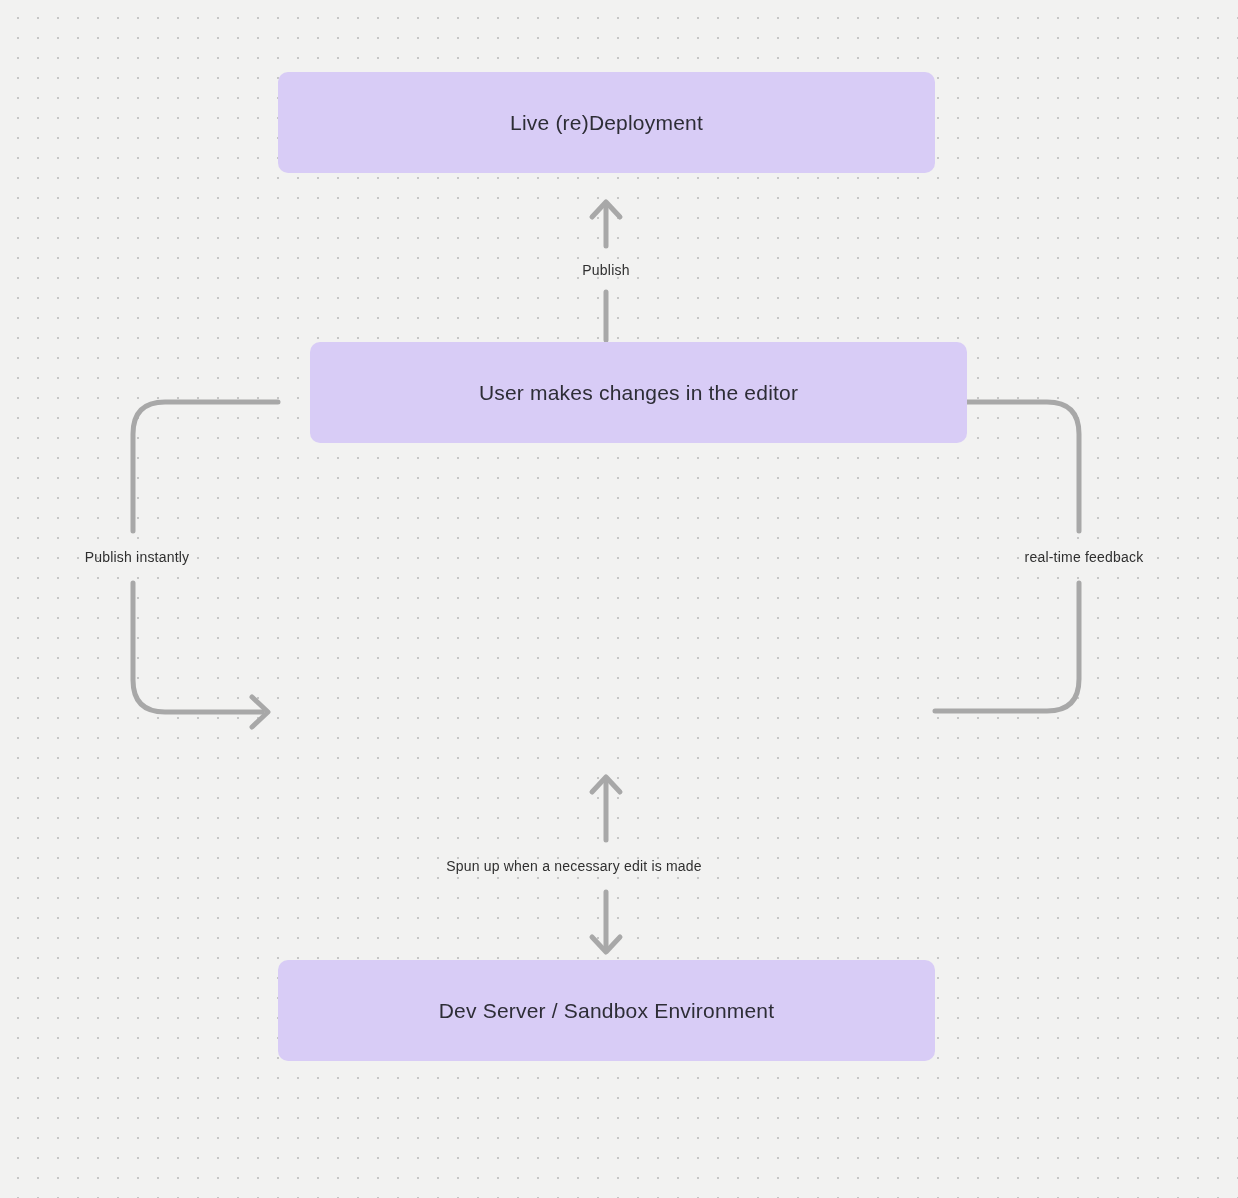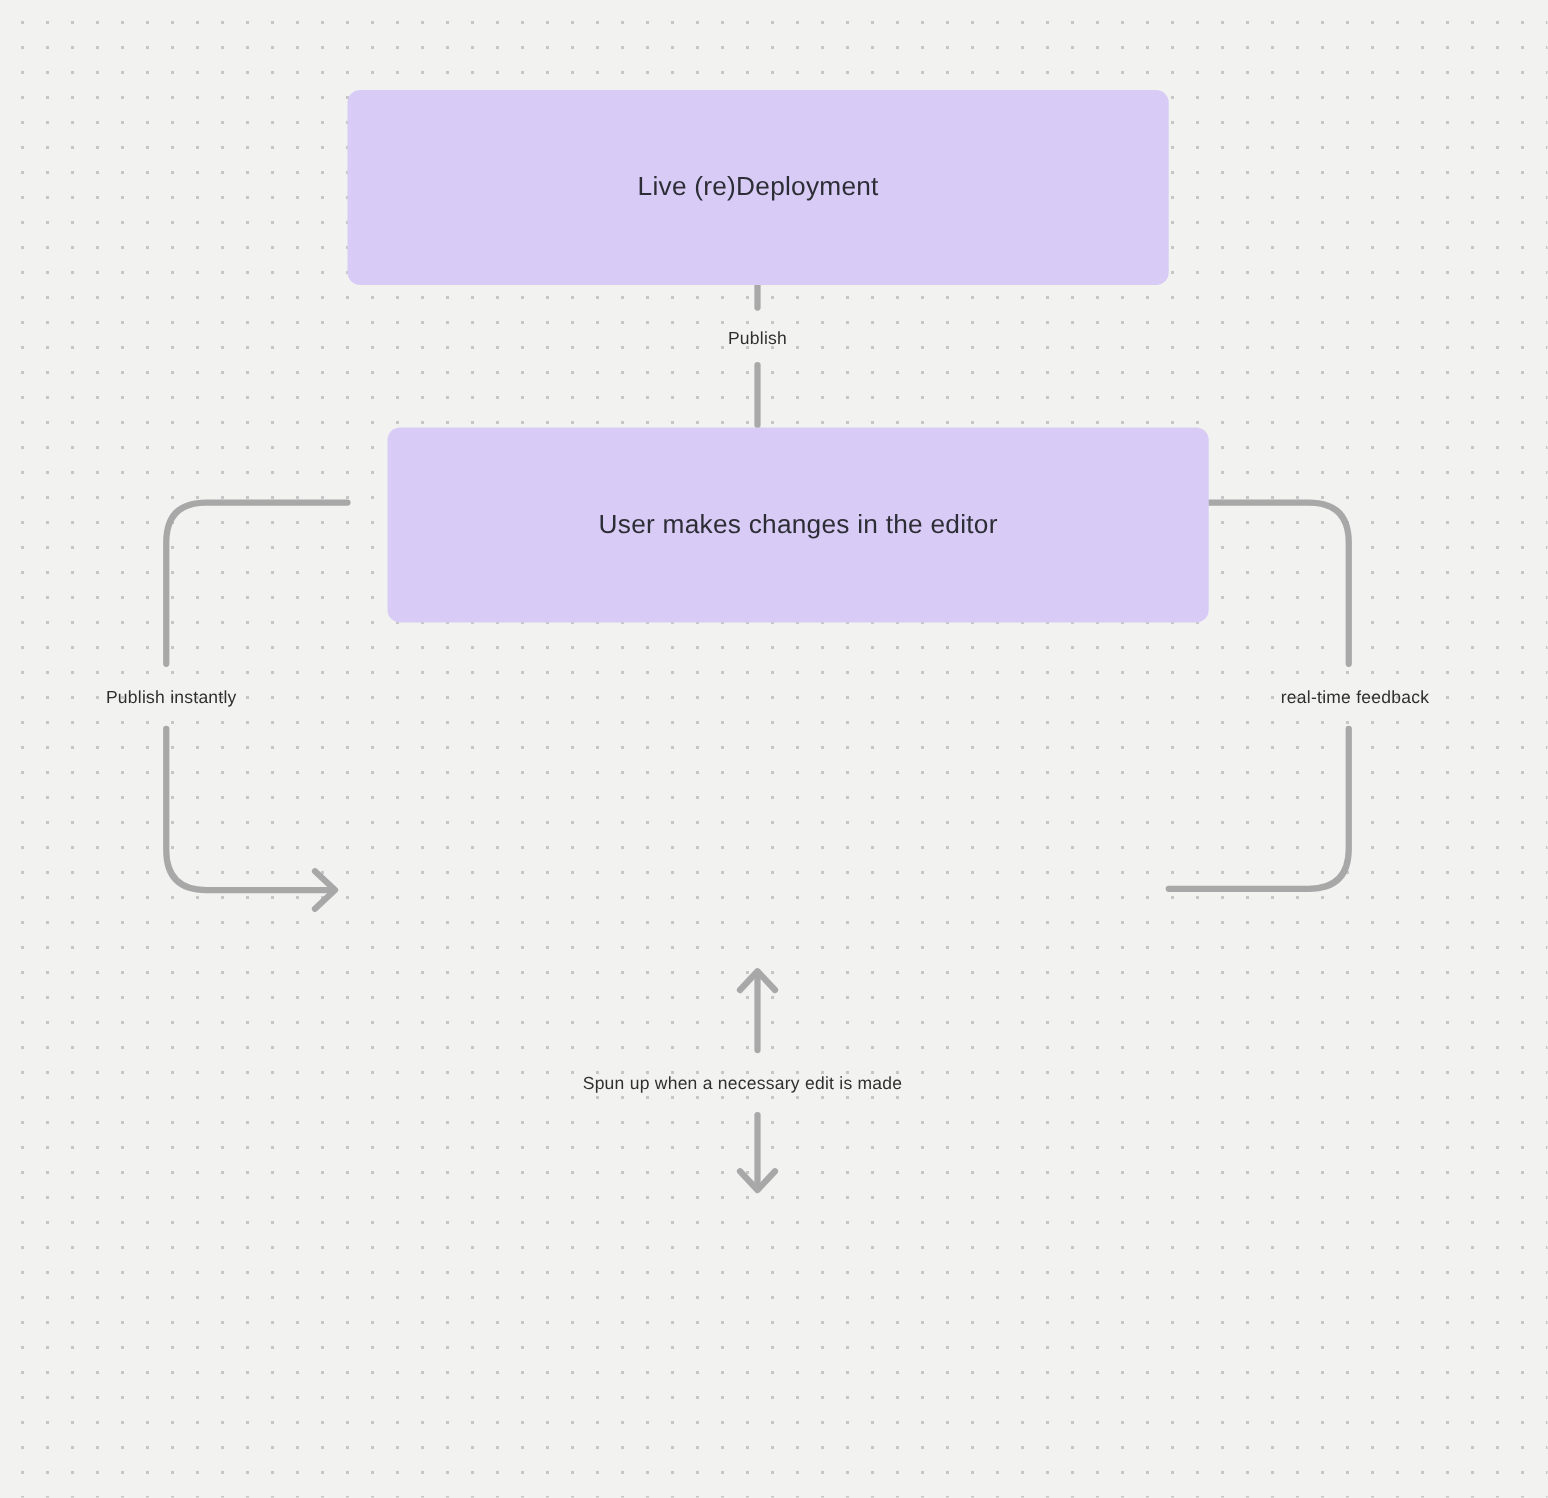--- a/index.html
+++ b/index.html
@@ -32,21 +32,21 @@
     stroke: #a8a8a8;
     stroke-width: 5;
     fill: none;
     stroke-linecap: round;
     stroke-linejoin: round;
   }
   .node {
     position: absolute;
     left: 278px;
     width: 657px;
-    height: 156px;
+    height: 101px;
     background: #d8ccf6;
     border-radius: 10px;
     display: flex;
     align-items: center;
     justify-content: center;
     text-align: center;
   }
   .node-label {
     font-size: 21px;
     color: #2d2d36;
@@ -60,21 +60,21 @@
     position: absolute;
     transform: translate(-50%, -50%);
     font-size: 14px;
     color: #2f2f2f;
     white-space: nowrap;
     letter-spacing: 0.2px;
   }
   .label-publish  { left: 606px;  top: 270px; }
   .label-updates  { left: 137px;  top: 557px; }
   .label-feedback { left: 1084px; top: 557px; }
-  .label-spunup   { left: 594px;  top: 866px; }
+  .label-spunup   { left: 574px;  top: 866px; }
 </style>
 </head>
 <body>
 
 <div class="canvas">
 
   <svg class="connector-layer" viewBox="0 0 1238 1198" xmlns="http://www.w3.org/2000/svg">
 
     <g>
       <path d="M 606 340 L 606 292"></path>
@@ -101,19 +101,22 @@
       <path d="M 592 937 L 606 952 L 620 937"></path>
     </g>
   </svg>
 
   <div class="node node-1">
     <span class="node-label">Live (re)Deployment</span>
   </div>
   <div class="node node-2">
     <span class="node-label">User makes changes in the editor</span>
   </div>
+  <div class="node node-4">
+    <span class="node-label">Dev Server / Sandbox Environment</span>
+  </div>
 
   <div class="edge-label label-publish">Publish</div>
   <div class="edge-label label-updates">Publish instantly</div>
   <div class="edge-label label-feedback">real-time feedback</div>
   <div class="edge-label label-spunup">Spun up when a necessary edit is made</div>
 
 </div>
 
 </body></html>

